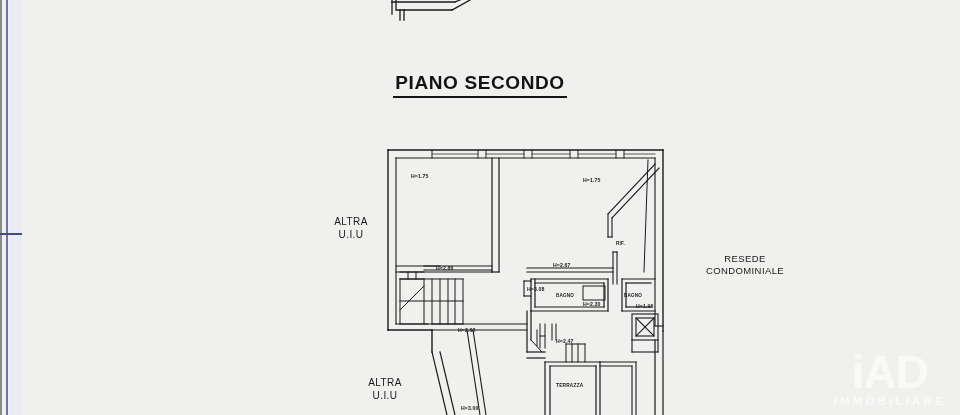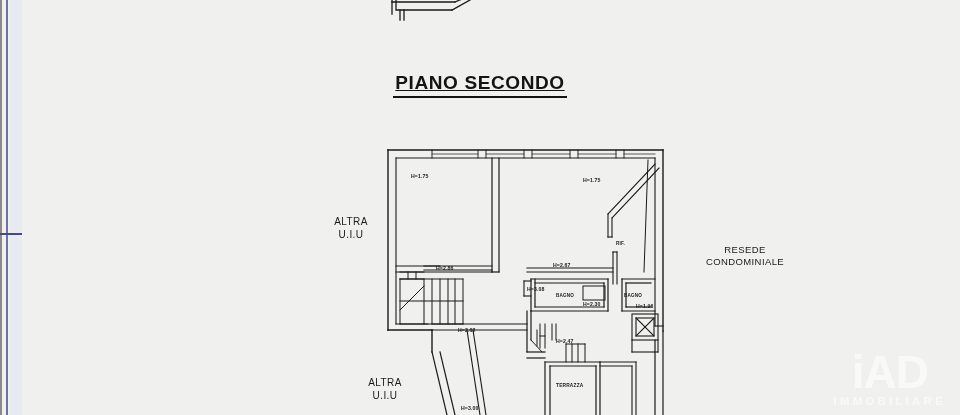--- a/index.html
+++ b/index.html
@@ -20,21 +20,20 @@
     font-size:19px;
     font-weight:bold;
     letter-spacing:.6px;
     color:#141414;
     white-space:pre;
   }
   .title span{
     border-bottom:2px solid #141414;
     padding:0 2px 2px 2px;
     display:inline-block;
-    text-decoration:underline;
   }
 
   .lbl{
     position:absolute;
     color:#1a1a1a;
     white-space:pre;
     line-height:1.25;
   }
   .lbl-unit{font-size:10px;letter-spacing:.4px;text-align:center;}
   .lbl-resede{font-size:9.5px;letter-spacing:.4px;text-align:center;}
@@ -294,21 +293,21 @@
 
     </g>
   </svg>
 
   <div class="lbl lbl-unit" style="left:316px;top:216px;width:70px;">ALTRA
 U.I.U</div>
 
   <div class="lbl lbl-unit" style="left:350px;top:377px;width:70px;">ALTRA
 U.I.U</div>
 
-  <div class="lbl lbl-resede" style="left:675px;top:244px;width:140px;">RESEDE
+  <div class="lbl lbl-resede" style="left:675px;top:253px;width:140px;">RESEDE
 CONDOMINIALE</div>
 
   <div class="lbl lbl-h" style="left:411px;top:173px;">H=1.75</div>
   <div class="lbl lbl-h" style="left:583px;top:177px;">H=1.75</div>
 
   <div class="lbl lbl-h" style="left:436px;top:265px;">H=2.86</div>
   <div class="lbl lbl-h" style="left:553px;top:262px;">H=2.67</div>
 
   <div class="lbl lbl-h" style="left:527px;top:286px;">H=3.08</div>
   <div class="lbl lbl-room" style="left:556px;top:293px;">BAGNO</div>

